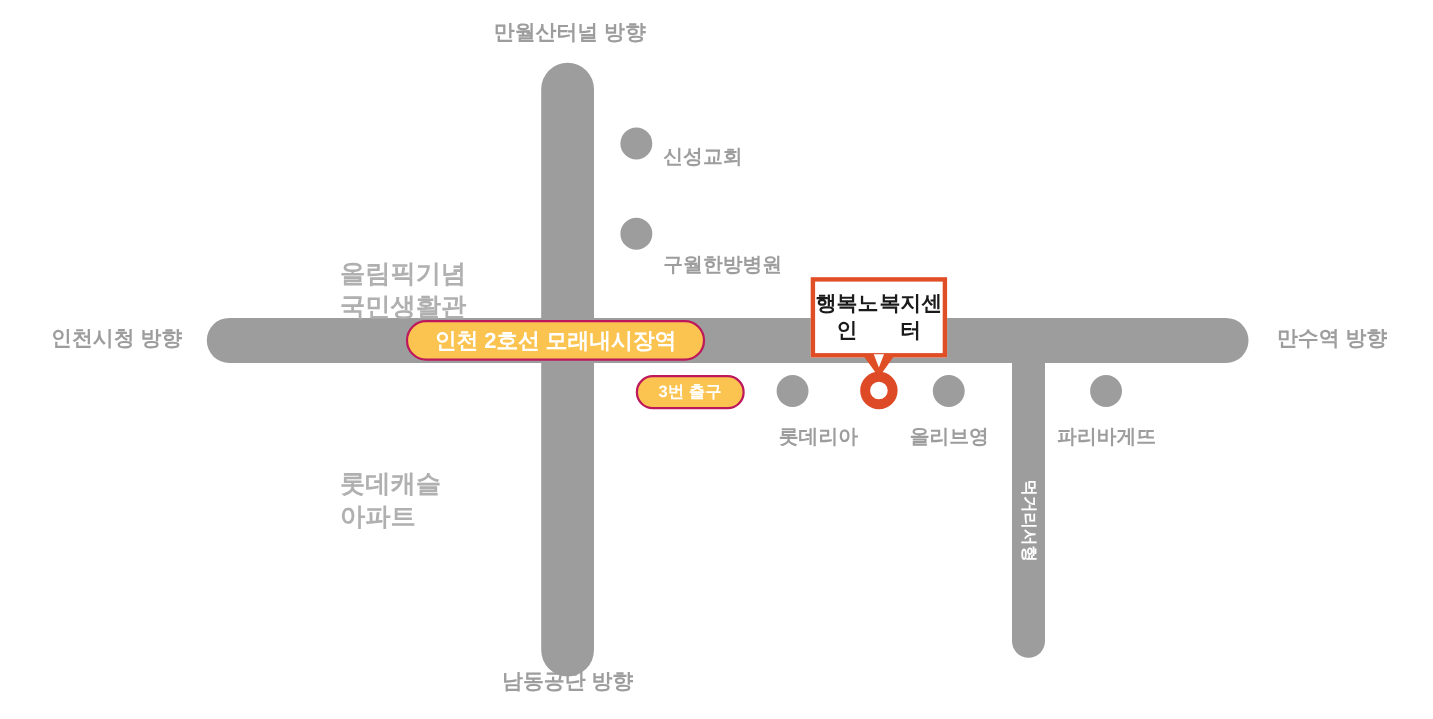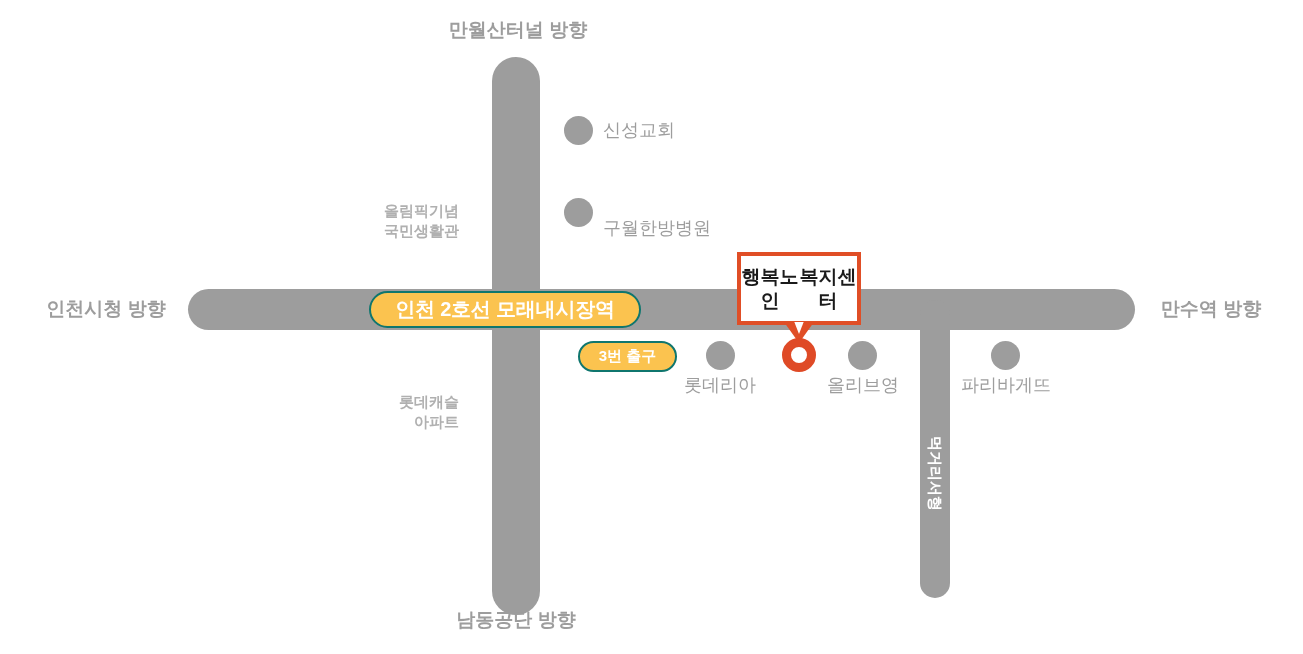--- a/index.html
+++ b/index.html
@@ -75,52 +75,54 @@
     font-size: 19px;
     font-weight: bold;
     white-space: nowrap;
     line-height: 1.25;
     text-align: center;
   }
   .poi-label {
     position: absolute;
     color: #9d9d9d;
     font-size: 18px;
-    font-weight: normal;
+    font-weight: bold;
     white-space: nowrap;
     line-height: 1.25;
     text-align: center;
+    margin-top: 12px;
   }
   .area-label {
     position: absolute;
     color: #b0b0b0;
-    font-size: 15px;
+    font-size: 23px;
     font-weight: bold;
     white-space: nowrap;
     line-height: 1.3;
-    text-align: right;
+    text-align: left;
+    margin-top: 33px;
   }
 
   
   .poi-dot {
     position: absolute;
     width: 29px;
     height: 29px;
     border-radius: 50%;
     background: #9d9d9d;
   }
 
   
   .badge {
     position: absolute;
     display: flex;
     align-items: center;
     justify-content: center;
     background: #fbc34f;
-    border: 2px solid #0f766e;
+    border: 2px solid #be185d;
     color: #ffffff;
     font-weight: bold;
     border-radius: 999px;
     box-sizing: border-box;
     white-space: nowrap;
   }
   .badge-station {
     left: 369px;
     top: 291px;
     width: 272px;
@@ -213,21 +215,21 @@
     <div>아파트</div>
   </div>
 
   <div class="poi-dot" style="left:564px; top:116px;"></div>
   <div class="poi-label" style="left:603px; top:119px; text-align:left;">신성교회</div>
 
   <div class="poi-dot" style="left:564px; top:198px;"></div>
   <div class="poi-label" style="left:603px; top:217px; text-align:left;">구월한방병원</div>
 
   <div class="poi-dot" style="left:706px; top:341px;"></div>
-  <div class="poi-label" style="left:660px; top:374px; width:120px;">롯데리아</div>
+  <div class="poi-label" style="left:660px; top:374px; width:120px;text-align:right;">롯데리아</div>
 
   <div class="poi-dot" style="left:848px; top:341px;"></div>
   <div class="poi-label" style="left:803px; top:374px; width:120px;">올리브영</div>
 
   <div class="poi-dot" style="left:991px; top:341px;"></div>
   <div class="poi-label" style="left:946px; top:374px; width:120px;">파리바게뜨</div>
 
   <div class="badge badge-station">인천 2호선 모래내시장역</div>
 
   <div class="badge badge-exit">3번 출구</div>

